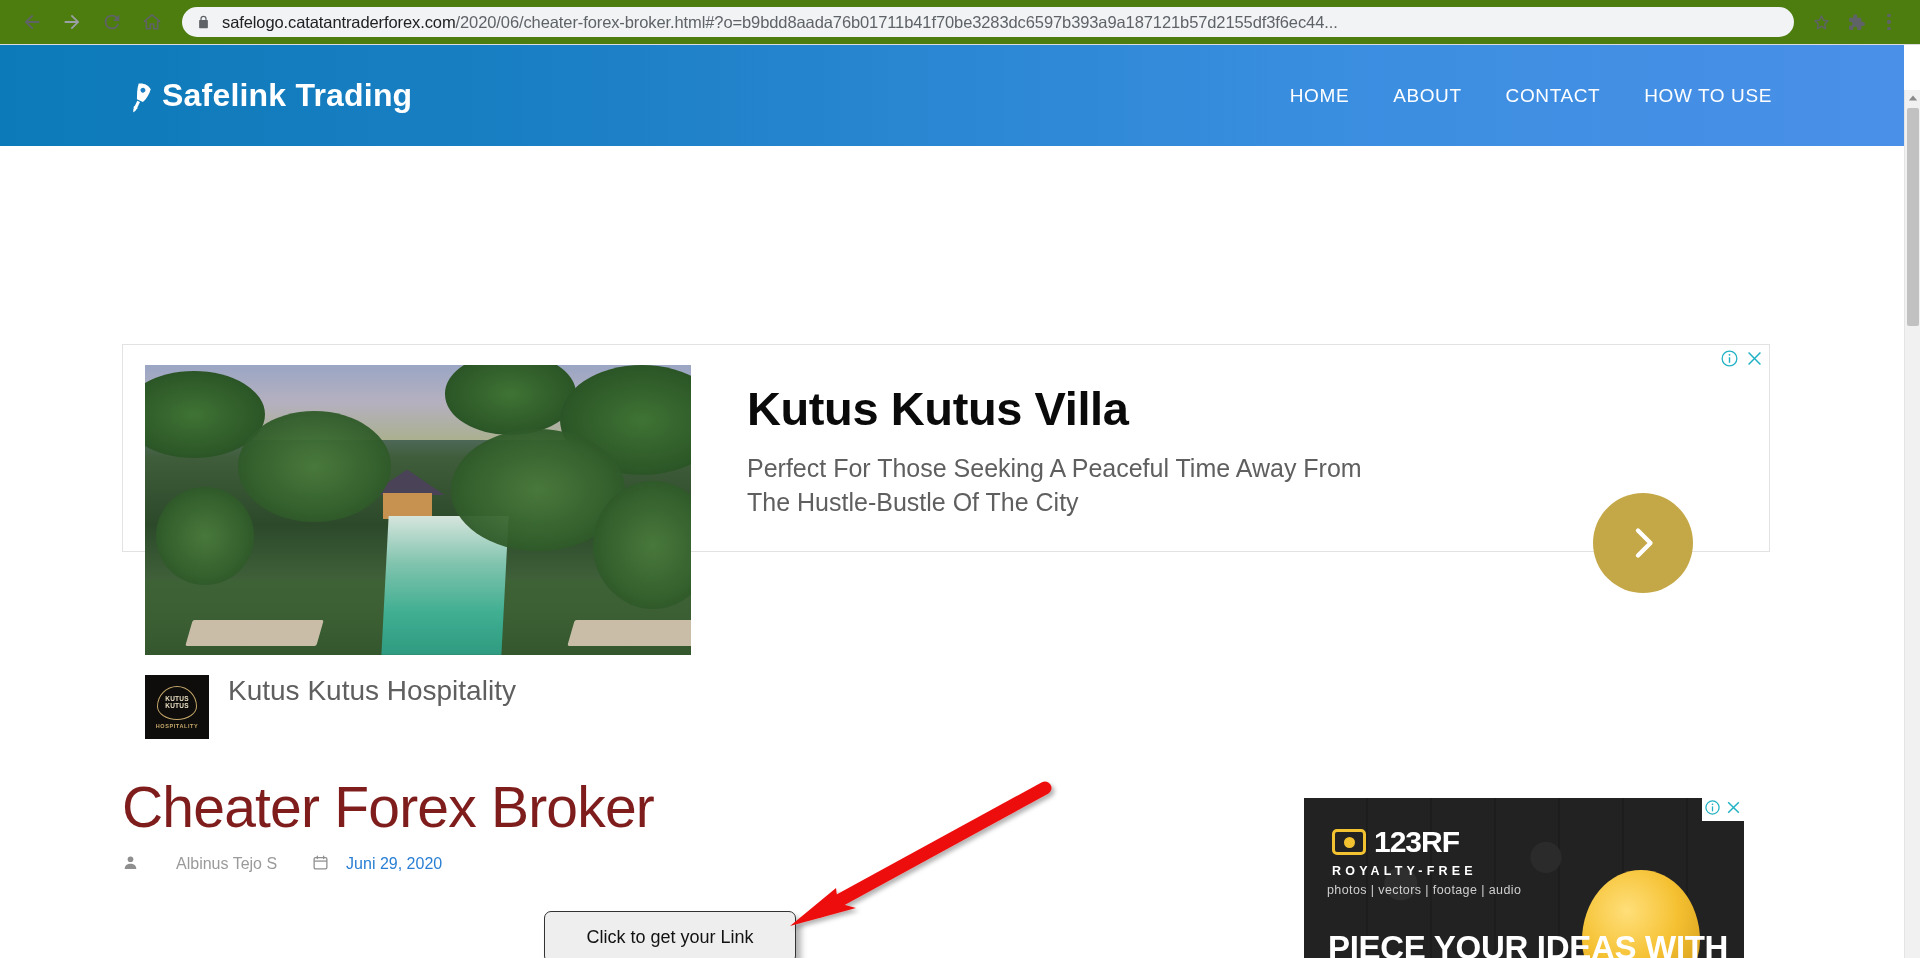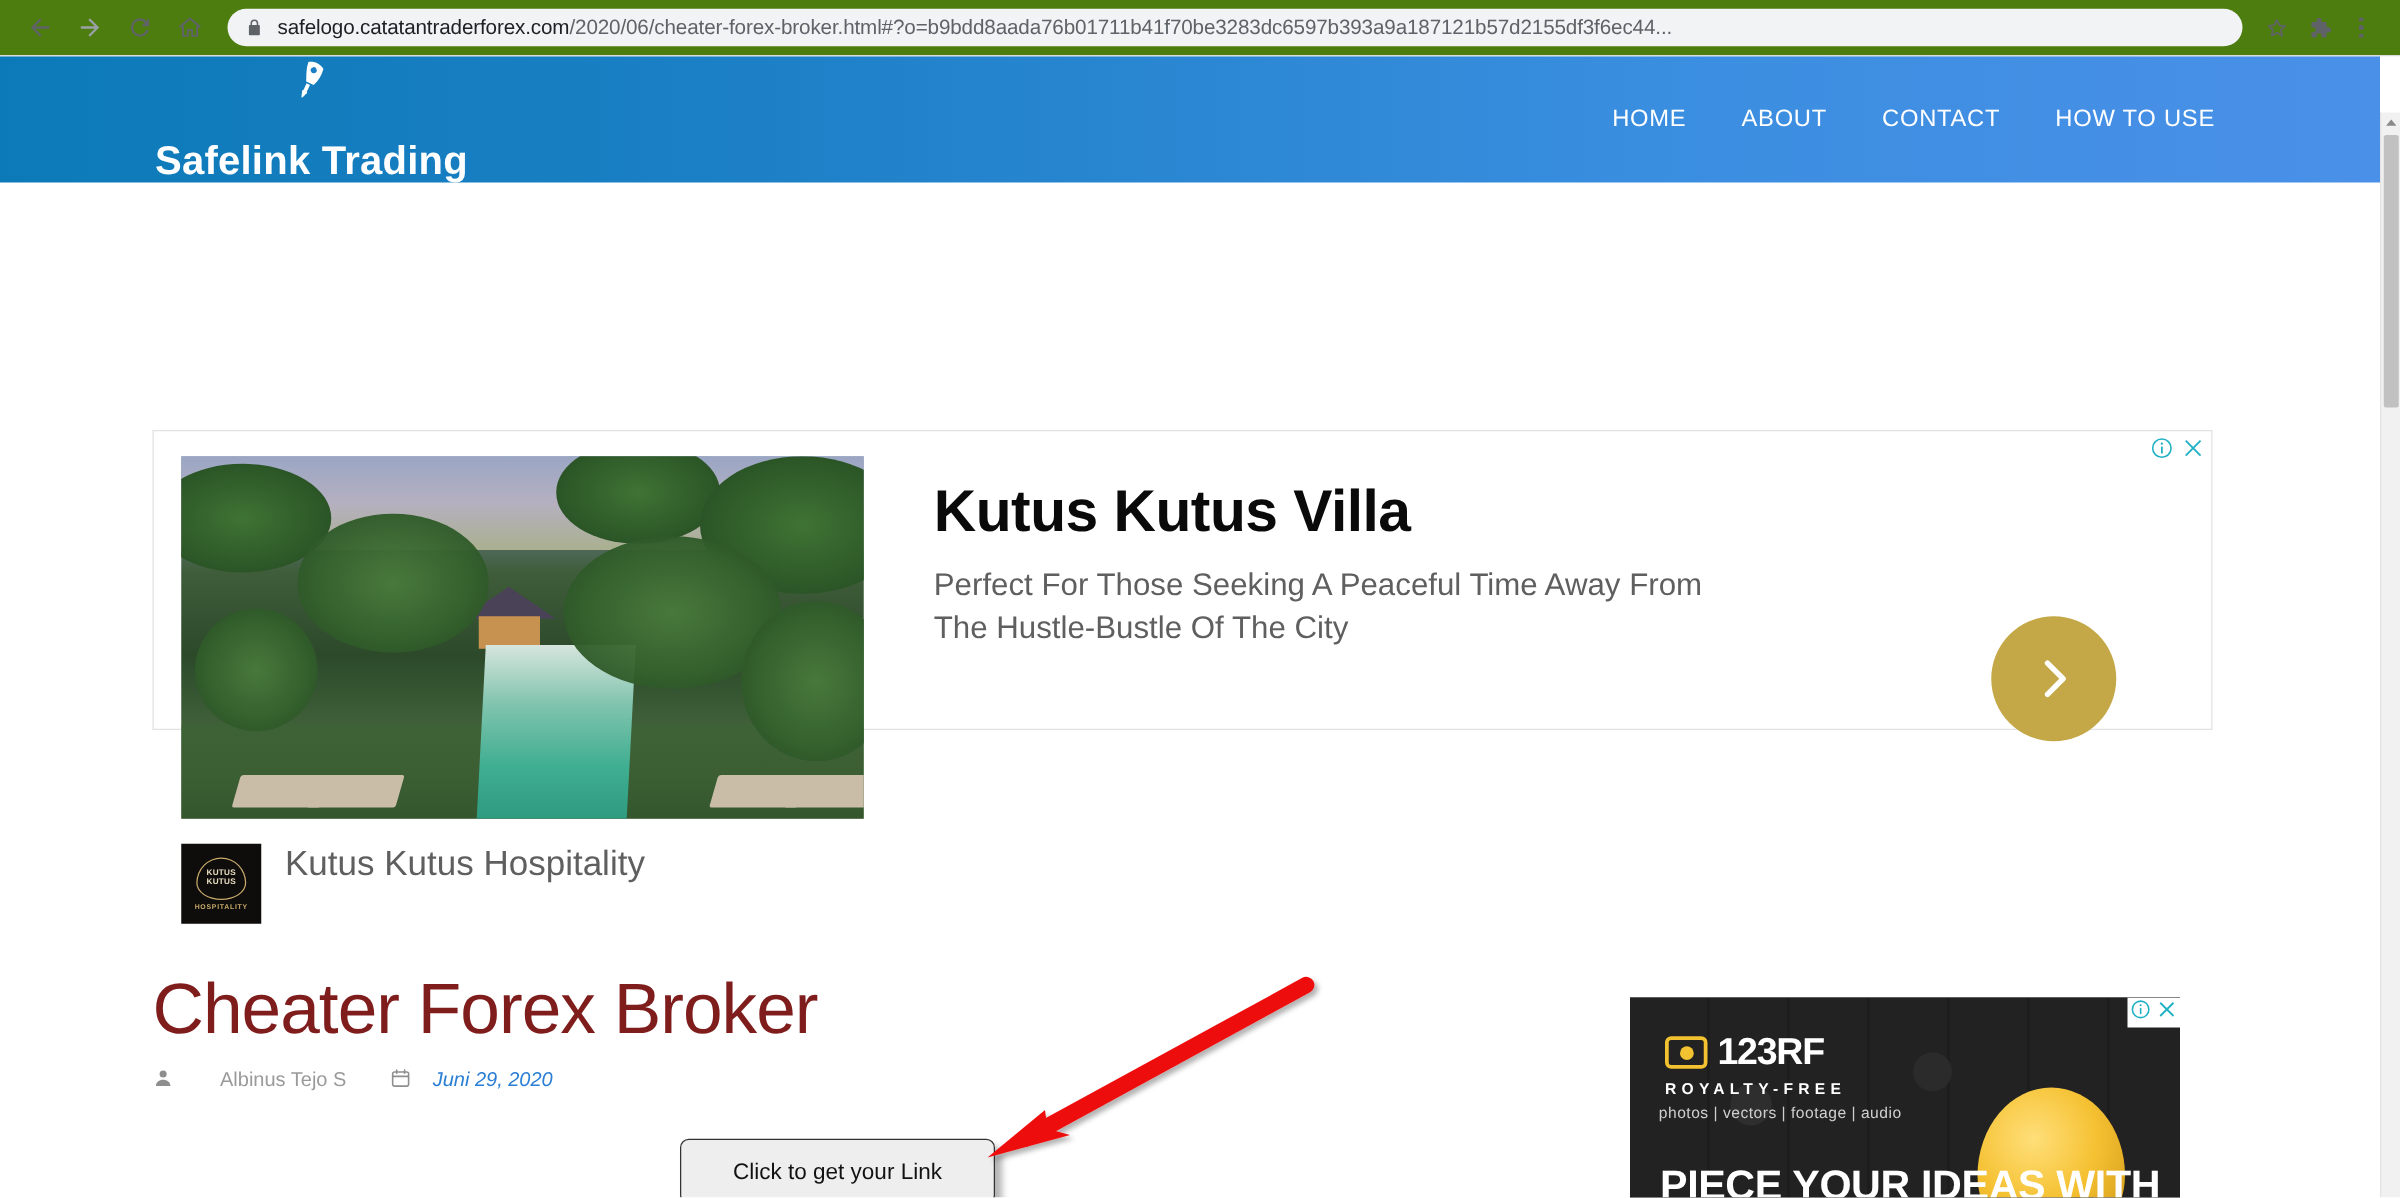--- a/index.html
+++ b/index.html
@@ -76,22 +76,21 @@
     height: 101px;
     background: linear-gradient(90deg, #0c7ab8 0%, #1a7fc4 28%, #3a8ee0 70%, #4a90e8 100%);
     display: flex;
     align-items: center;
     padding: 0 0 0 0;
     position: relative;
   }
   .brand {
     display: flex; align-items: center;
     margin-left: 124px;
-    gap: 31px;
-    flex-direction: column;
+    gap: 4px;
   }
   .brand-icon { display: flex; align-items: center; }
   .brand-name {
     color: #ffffff;
     font-size: 32px;
     font-weight: bold;
     letter-spacing: 0.2px;
   }
   .site-nav {
     margin-left: auto;
@@ -112,21 +111,21 @@
   
   .content {
     position: relative;
     padding: 0;
   }
 
   
   .top-ad {
     position: absolute;
     left: 122px; top: 198px;
-    width: 1648px; height: 240px;
+    width: 1648px; height: 208px;
     border: 1px solid #e2e2e2;
     background: #fff;
     display: flex;
     align-items: flex-start;
   }
   .ad-choices {
     position: absolute; right: 2px; top: 2px;
     display: flex; align-items: center; gap: 6px;
     background: #fff;
     padding: 2px 3px;
@@ -249,21 +248,21 @@
     letter-spacing: -0.8px;
     line-height: 1.05;
   }
   .article-meta {
     display: flex; align-items: center;
     margin-top: 16px;
     gap: 9px;
     font-size: 16px;
   }
   .meta-author { color: #9a9a9a; margin-right: 26px; margin-left: 28px;}
-  .meta-date { color: #2a7fd4; margin-left: 8px; font-style: italic; }
+  .meta-date { color: #2a7fd4; margin-left: 8px; }
 
   .link-button {
     position: absolute;
     left: 544px; top: 765px;
     width: 252px; height: 52px;
     background: #eeeeee;
     border: 1.6px solid #333;
     border-radius: 7px;
     display: flex; align-items: center; justify-content: center;
     font-size: 18px;

